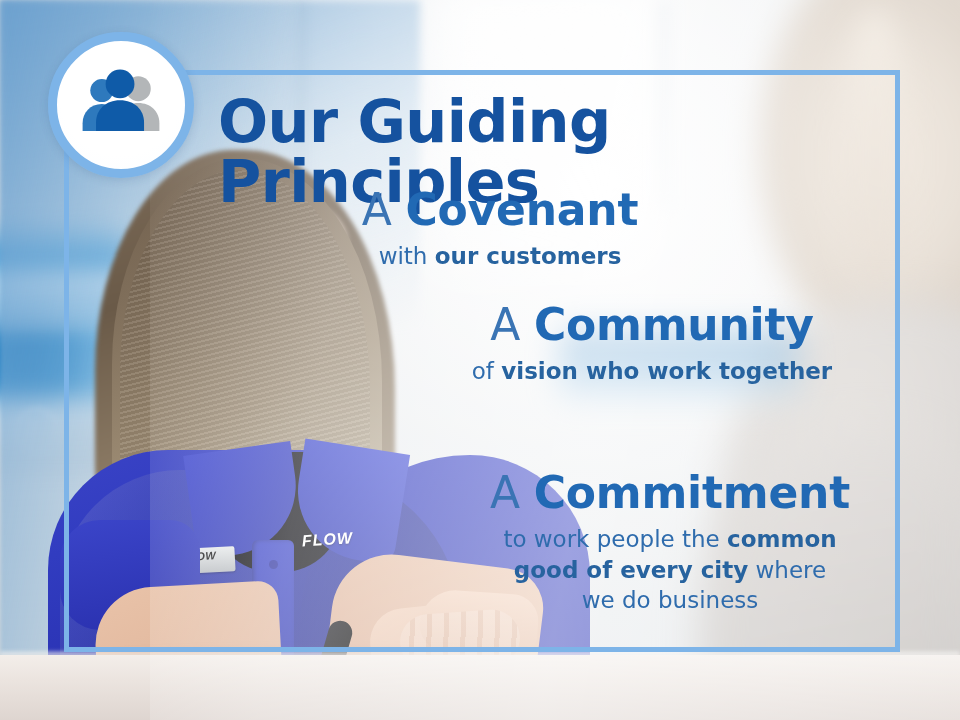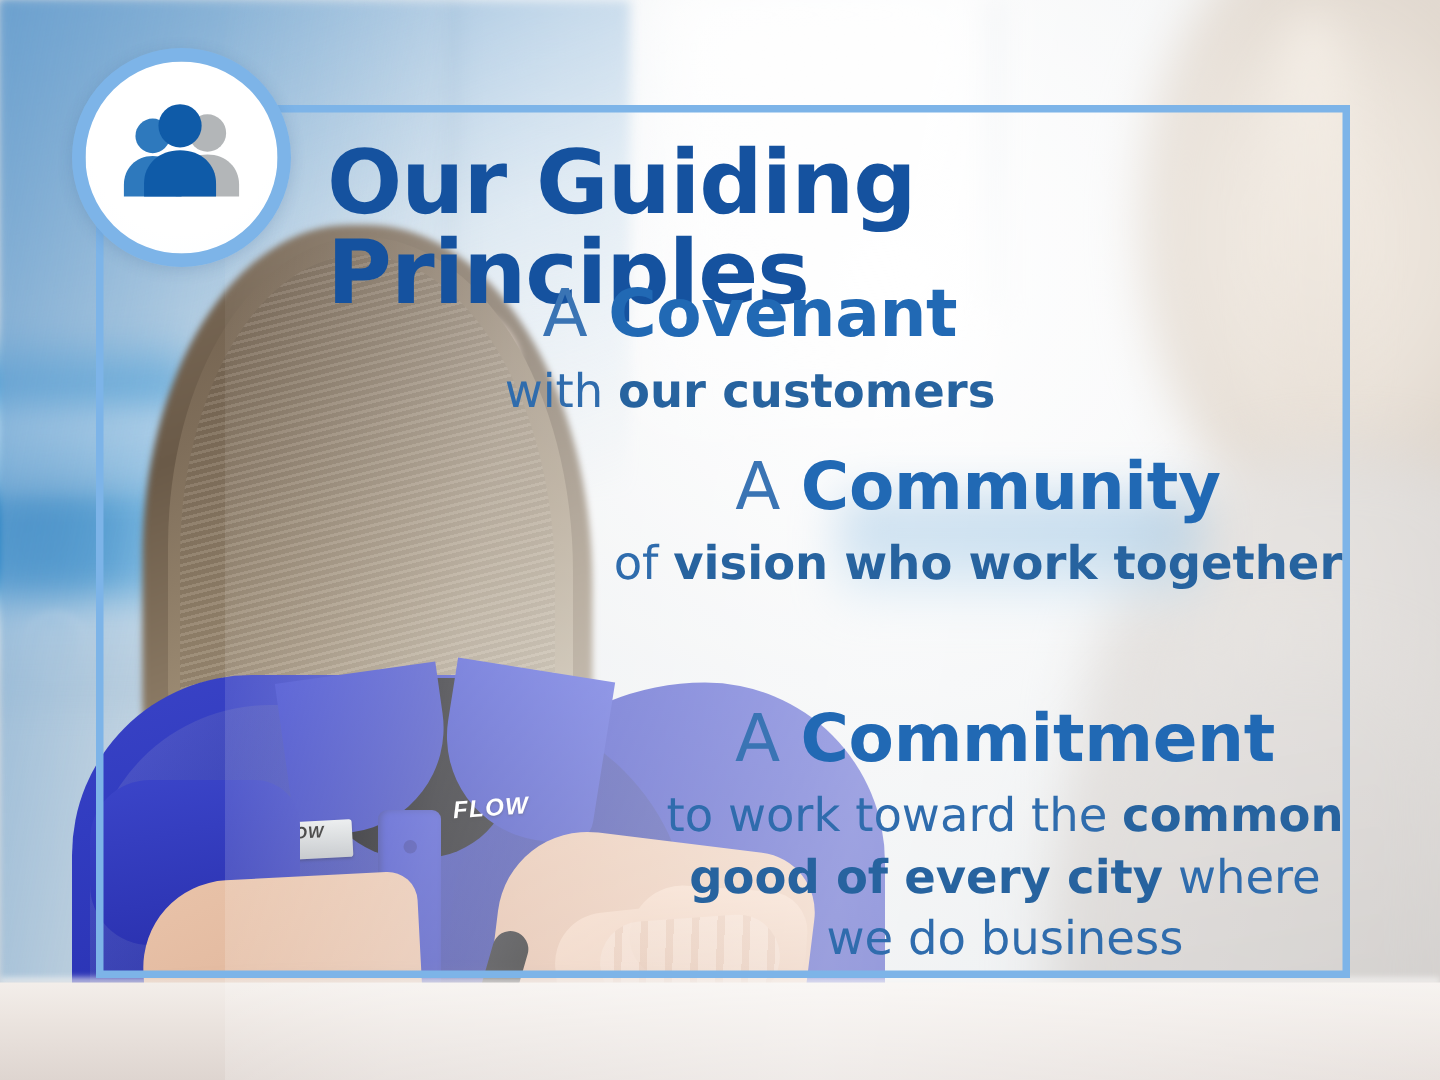--- a/index.html
+++ b/index.html
@@ -224,21 +224,21 @@
     font-family:"DejaVu Sans", sans-serif;
   }
   .block { position:absolute; text-align:center; color:#2a6cb5; }
   .head {
     font-size:44px; line-height:1.12; letter-spacing:-.2px;
     font-family:"DejaVu Sans", sans-serif;
   }
   .head .lead { font-weight:400; color:#3a74b4; }
   .head .key  { font-weight:bold; color:#2169b4; }
   .sub {
-    font-size:31px; line-height:1.32; color:#2f6cad; margin-top:7px;
+    font-size:23px; line-height:1.32; color:#2f6cad; margin-top:7px;
     font-family:"DejaVu Sans", sans-serif; font-weight:400;
   }
   .sub b { font-weight:bold; color:#27639f; }
 
   #block1 { left:300px; top:185px; width:400px; }
   #block2 { left:407px; top:300px; width:490px; }
   #block3 { left:440px; top:468px; width:460px; }
 </style>
 </head>
 <body>
@@ -345,19 +345,19 @@
     <div class="sub">
       <span>of </span><b>vision who work together</b><br>
     </div>
   </div>
 
   <div class="block" id="block3">
     <div class="head">
       <span class="lead">A </span><span class="key">Commitment</span>
     </div>
     <div class="sub">
-      <span>to work toward the </span><b>common</b><br>
+      <span>to work people the </span><b>common</b><br>
       <b>good of every city</b><span> where</span><br>
       <span>we do business</span>
     </div>
   </div>
 
 </div>
 
 </body></html>

